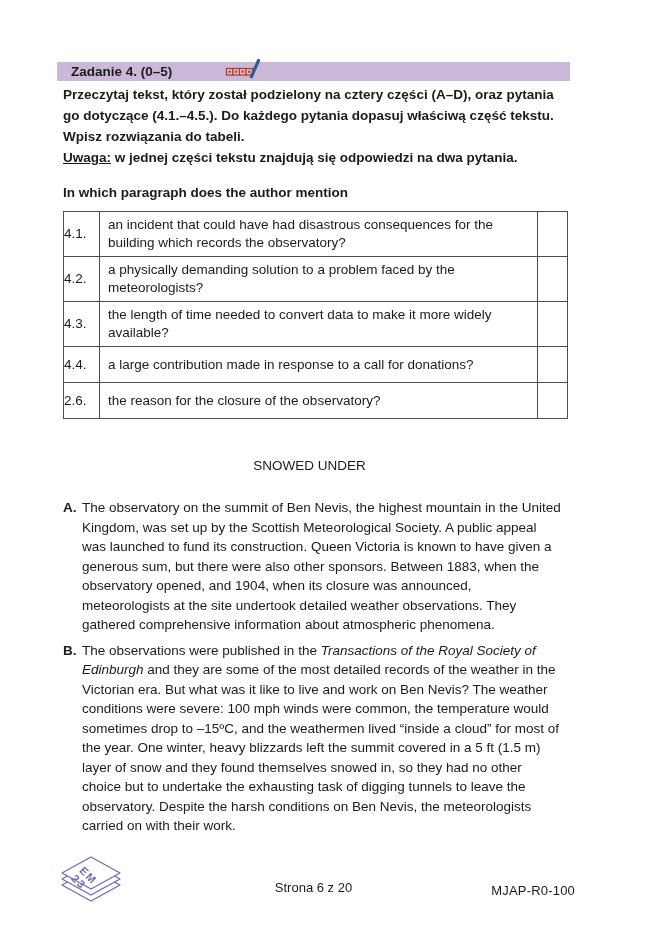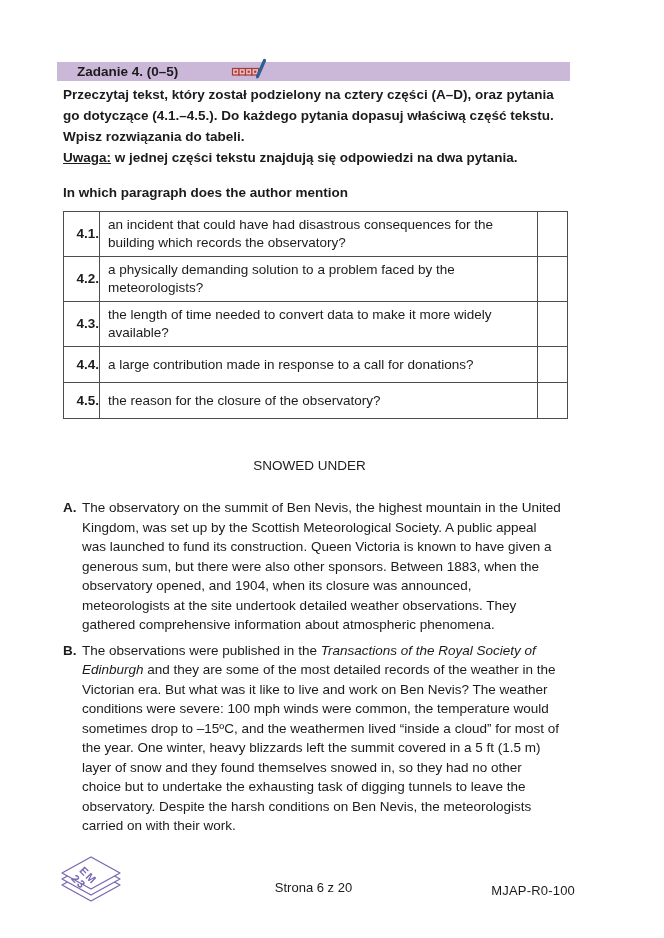--- a/index.html
+++ b/index.html
@@ -21,21 +21,21 @@
     color:var(--text);
     overflow:hidden;
   }
   .content{
     position:absolute;left:57px;top:62px;width:513px;
   }
   .task-bar{
     background:var(--header-bar);
     height:19px;
     display:flex;align-items:center;
-    padding-left:20px;
+    padding-left:14px;
     overflow:visible;
   }
   .task-bar .task-title{
     font-size:13.5px;font-weight:bold;white-space:nowrap;
   }
   .task-icon{
     margin-left:54px;
     position:relative;top:-2px;
     width:40px;height:26px;
     flex:0 0 auto;
@@ -62,21 +62,21 @@
     width:505px;
     border-collapse:collapse;
     font-size:13.5px;
   }
   table.qtable td{
     border:1px solid var(--border-gray);
     height:36px;
     vertical-align:middle;
     line-height:18px;
   }
-  td.qnum{width:36px;text-align:right;font-weight:bold;}
+  td.qnum{width:36px;text-align:left;font-weight:normal;}
   td.qtext{padding:4px 8px;}
   td.qans{width:30px;}
   .reading-title{
     margin-top:36px;
     width:505px;
     text-align:center;
     font-size:13.5px;line-height:21px;
   }
   .paragraphs{margin-top:22px;padding-left:6px;width:505px;}
   .para{
@@ -147,21 +147,21 @@
             <td class="qnum">4.3.</td>
             <td class="qtext">the length of time needed to convert data to make it more widely available?</td>
             <td class="qans"></td>
           </tr>
           <tr>
             <td class="qnum">4.4.</td>
             <td class="qtext">a large contribution made in response to a call for donations?</td>
             <td class="qans"></td>
           </tr>
           <tr>
-            <td class="qnum">4.5.</td>
+            <td class="qnum">2.6.</td>
             <td class="qtext">the reason for the closure of the observatory?</td>
             <td class="qans"></td>
           </tr>
         </tbody>
     </table>
 
     <div class="reading-title">SNOWED UNDER</div>
 
     <div class="paragraphs">
         <div class="para">

